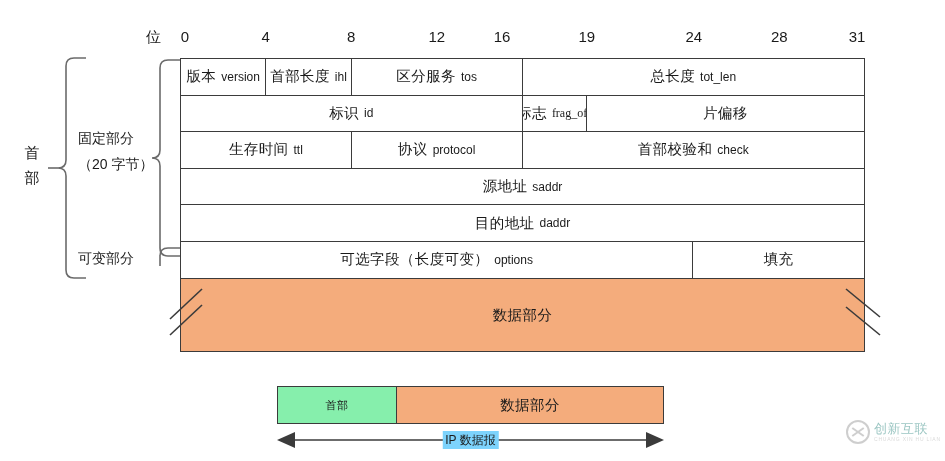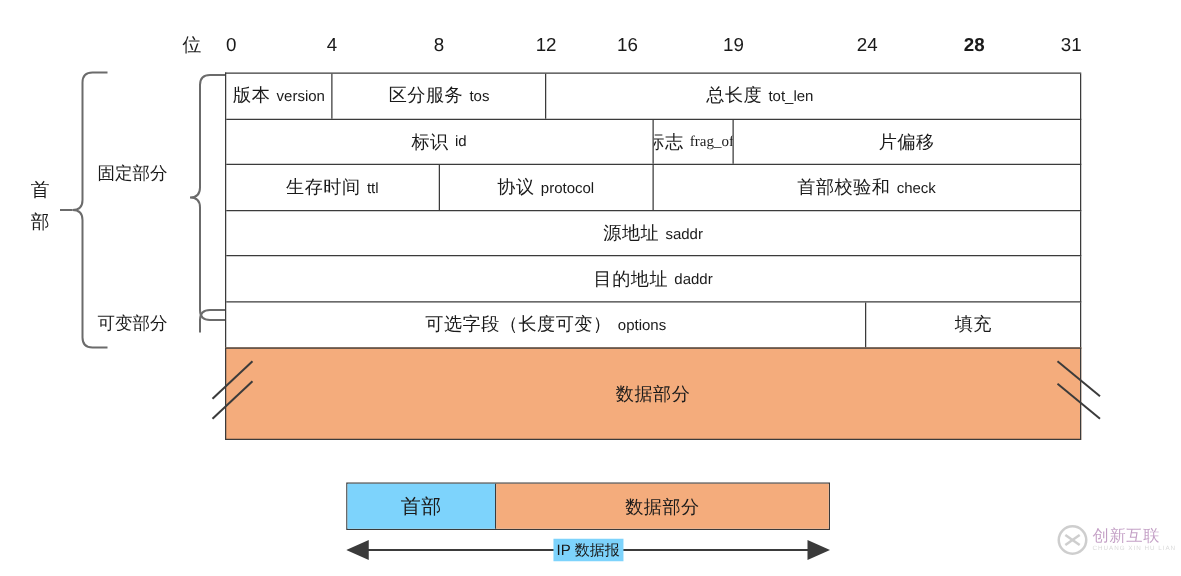--- a/index.html
+++ b/index.html
@@ -126,26 +126,26 @@
     left: 277px;
     top: 386px;
     height: 38px;
     width: 387px;
     display: flex;
     box-sizing: border-box;
     border: 1.5px solid #3b3b3b;
   }
   .sum-head {
     width: 119px;
-    background: #7dd3fc;
+    background: #86efac;
     border-right: 1.5px solid #3b3b3b;
     display: flex;
     align-items: center;
     justify-content: center;
-    font-size: 16px;
+    font-size: 11px;
     letter-spacing: 0.4px;
     box-sizing: border-box;
   }
   .sum-data {
     flex: 1;
     background: #F4AC7C;
     display: flex;
     align-items: center;
     justify-content: center;
     font-size: 14.5px;
@@ -190,39 +190,39 @@
   .wm-logo::before, .wm-logo::after {
     content: "";
     position: absolute;
     left: 3px; top: 9px;
     width: 14px; height: 2px;
     background: #8c8c8c;
   }
   .wm-logo::before { transform: rotate(35deg); }
   .wm-logo::after  { transform: rotate(-35deg); }
   .wm-text { display: flex; flex-direction: column; }
-  .wm-cn { font-size: 13px; color: #701a75; letter-spacing: 0.5px; line-height: 14px; }
+  .wm-cn { font-size: 13px; color: #0f766e; letter-spacing: 0.5px; line-height: 14px; }
   .wm-en { font-size: 5px; color: #a5a5a5; letter-spacing: 0.8px; line-height: 7px; }
 </style>
 </head>
 <body>
 
 <div class="canvas">
 
   <div>
     <div class="ruler-label">位</div>
     <div id="ruler-ticks">
         <div class="tick" style="left: 185px;">0</div>
         <div class="tick" style="left: 265.625px;">4</div>
         <div class="tick" style="left: 351.25px;">8</div>
         <div class="tick" style="left: 436.875px;">12</div>
         <div class="tick" style="left: 502px;">16</div>
         <div class="tick" style="left: 586.719px; text-align: center;">19</div>
         <div class="tick" style="left: 693.75px;">24</div>
-        <div class="tick" style="left: 779.375px; font-weight: bold;">28</div>
+        <div class="tick" style="left: 779.375px;">28</div>
         <div class="tick" style="left: 857px;">31</div>
       </div>
   </div>
 
   <svg class="brace-svg" style="left:40px; top:56px;" width="52" height="224" viewBox="0 0 52 224">
     <path d="M46 2 H34 Q26 2 26 10 V104 Q26 112 18 112 Q26 112 26 120 V214 Q26 222 34 222 H46" fill="none" stroke="#6b6b6b" stroke-width="1.6"></path>
     <path d="M18 112 H8" fill="none" stroke="#6b6b6b" stroke-width="1.6"></path>
   </svg>
 
   <svg class="brace-svg" style="left:150px; top:58px;" width="34" height="200" viewBox="0 0 34 200">
@@ -233,29 +233,34 @@
     <path d="M30 2 H18 Q10 2 10 10 V20" fill="none" stroke="#6b6b6b" stroke-width="1.6"></path>
   </svg>
 
   <div class="lbl-shoubu">
     <div>首</div>
     <div>部</div>
   </div>
 
   <div class="lbl-fixed">
     <div>固定部分</div>
+    <div>（20 字节）</div>
   </div>
 
   <div class="lbl-var">可变部分</div>
 
   <div class="table" id="header-table">
       <div class="row">
         <div class="cell" style="width: 12.5%;">
           <span class="cn">版本</span>
           <span class="en">version</span>
+        </div>
+        <div class="cell" style="width: 12.5%;">
+          <span class="cn">首部长度</span>
+          <span class="en">ihl</span>
         </div>
         <div class="cell" style="width: 25%;">
           <span class="cn">区分服务</span>
           <span class="en">tos</span>
         </div>
         <div class="cell" style="width: 50%; text-align: center;">
           <span class="cn">总长度</span>
           <span class="en">tot_len</span>
         </div>
       </div>

